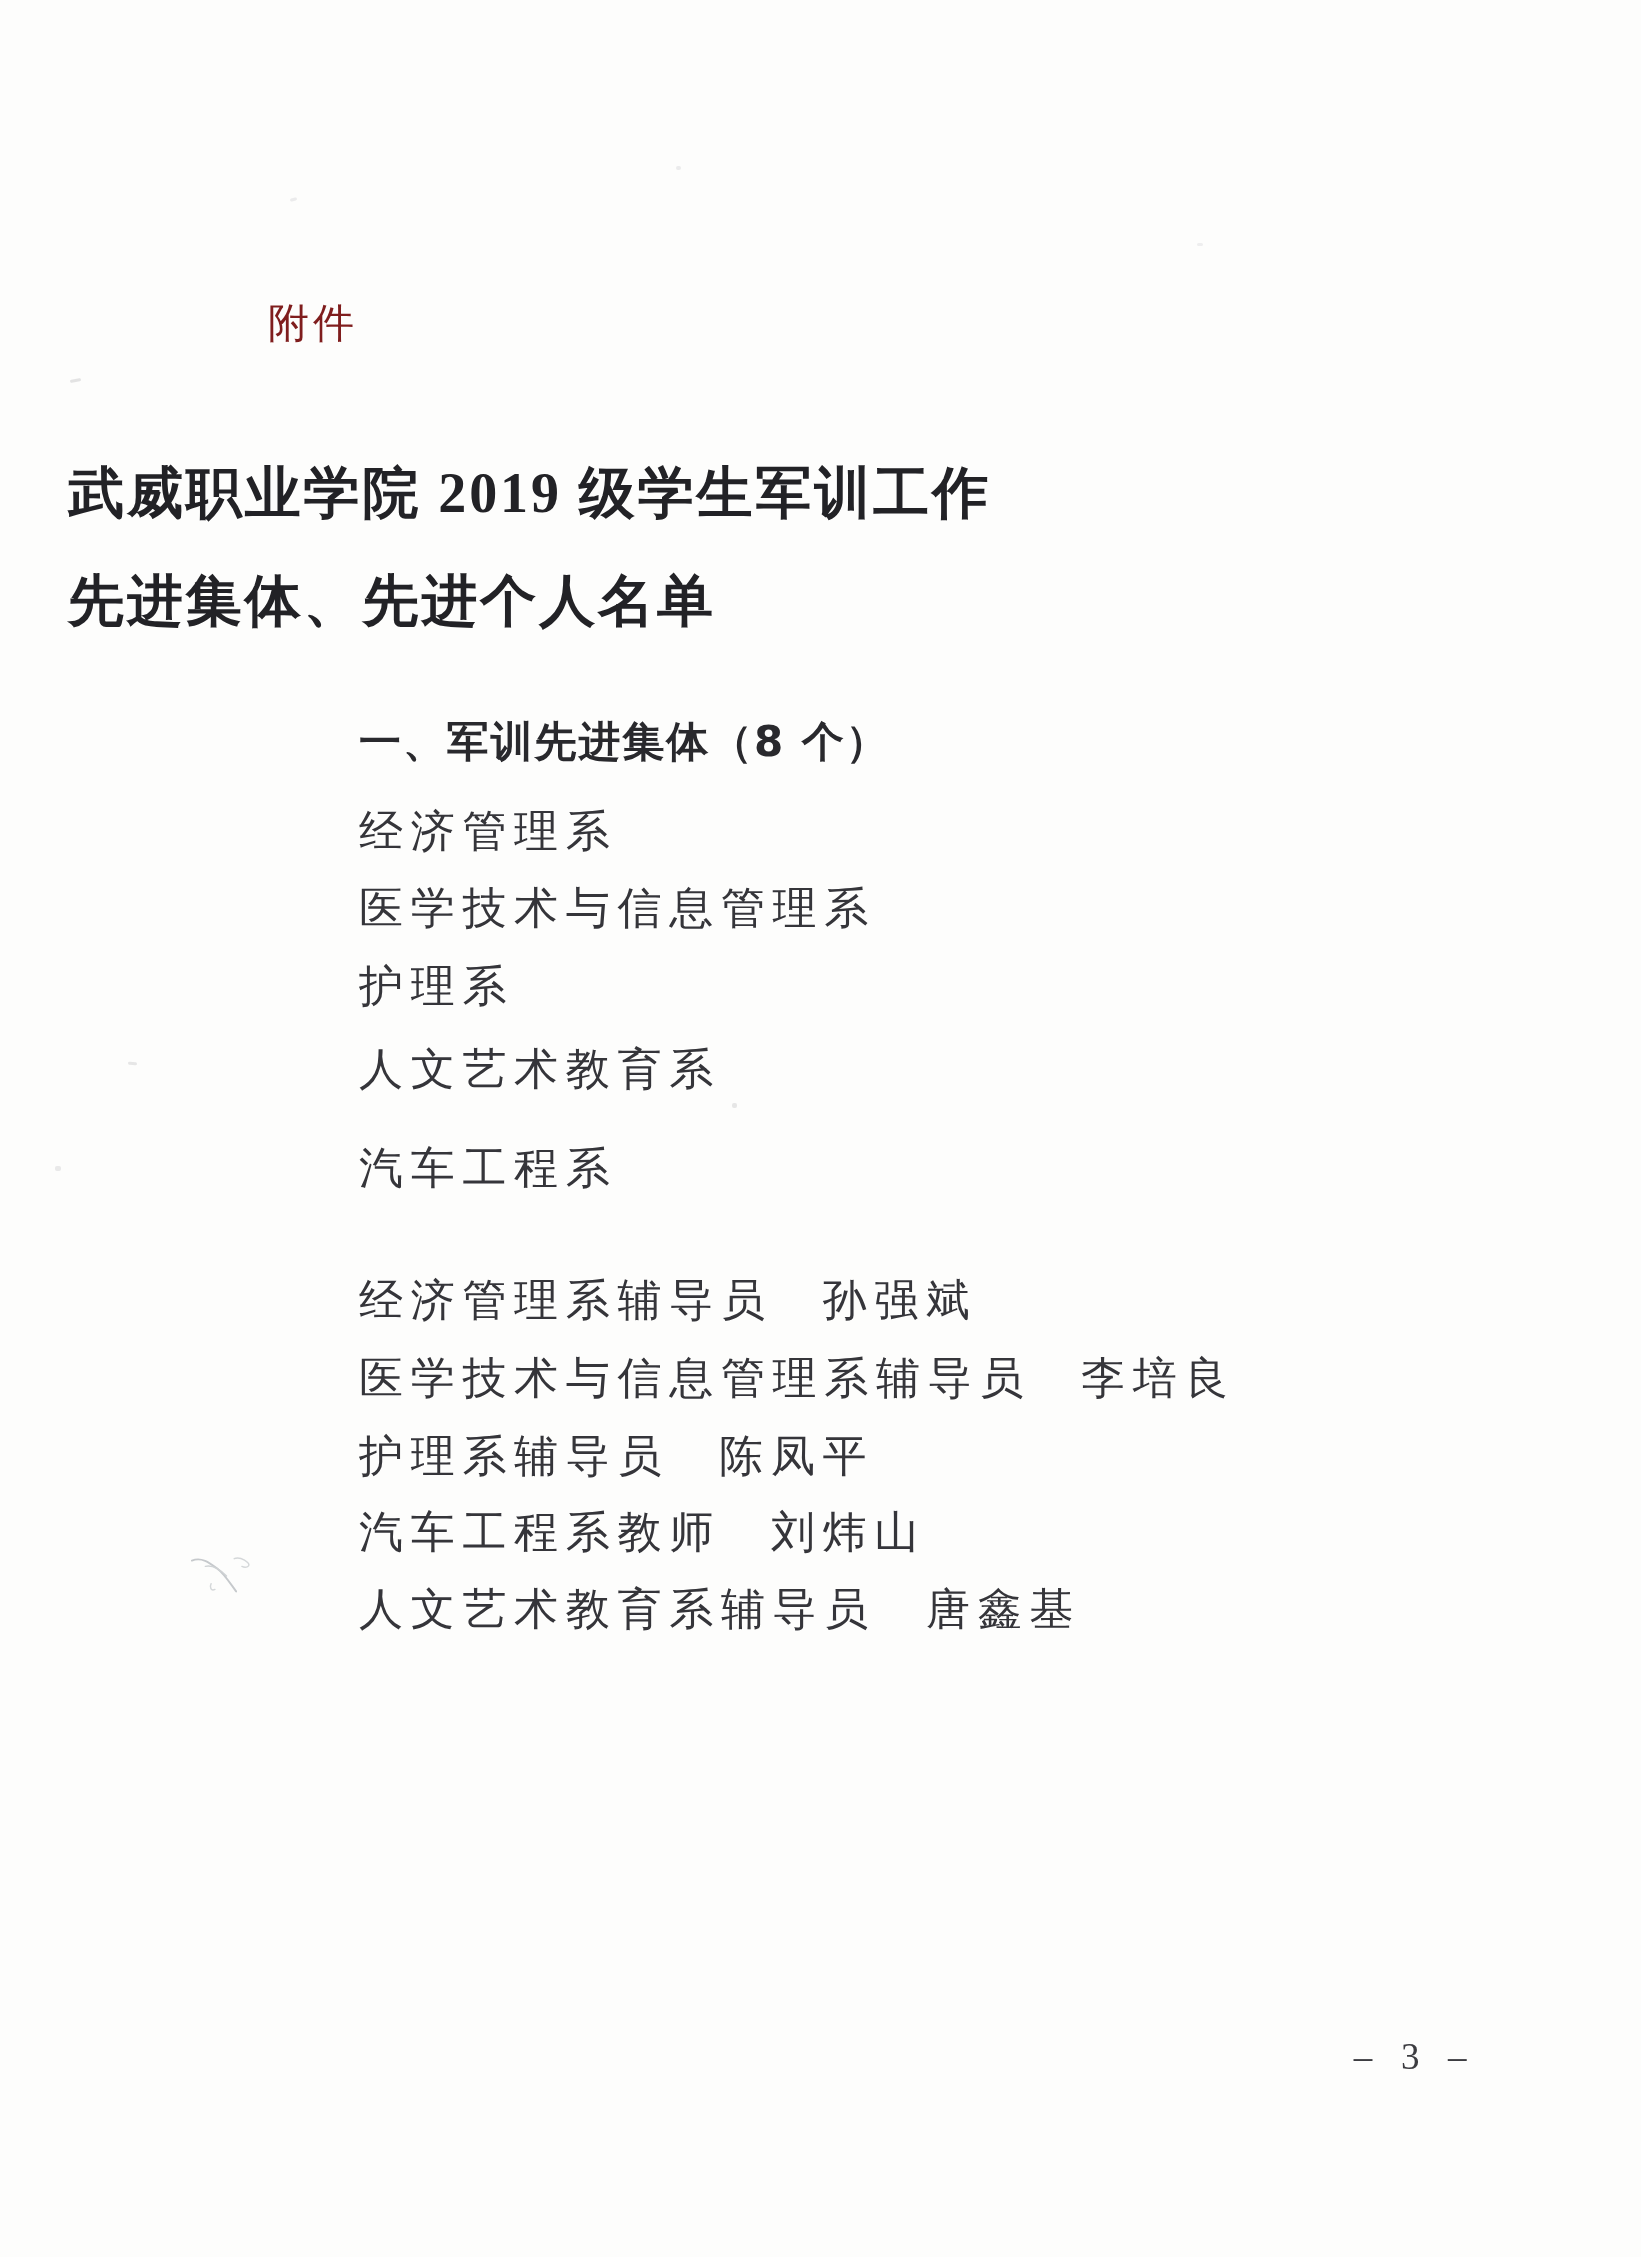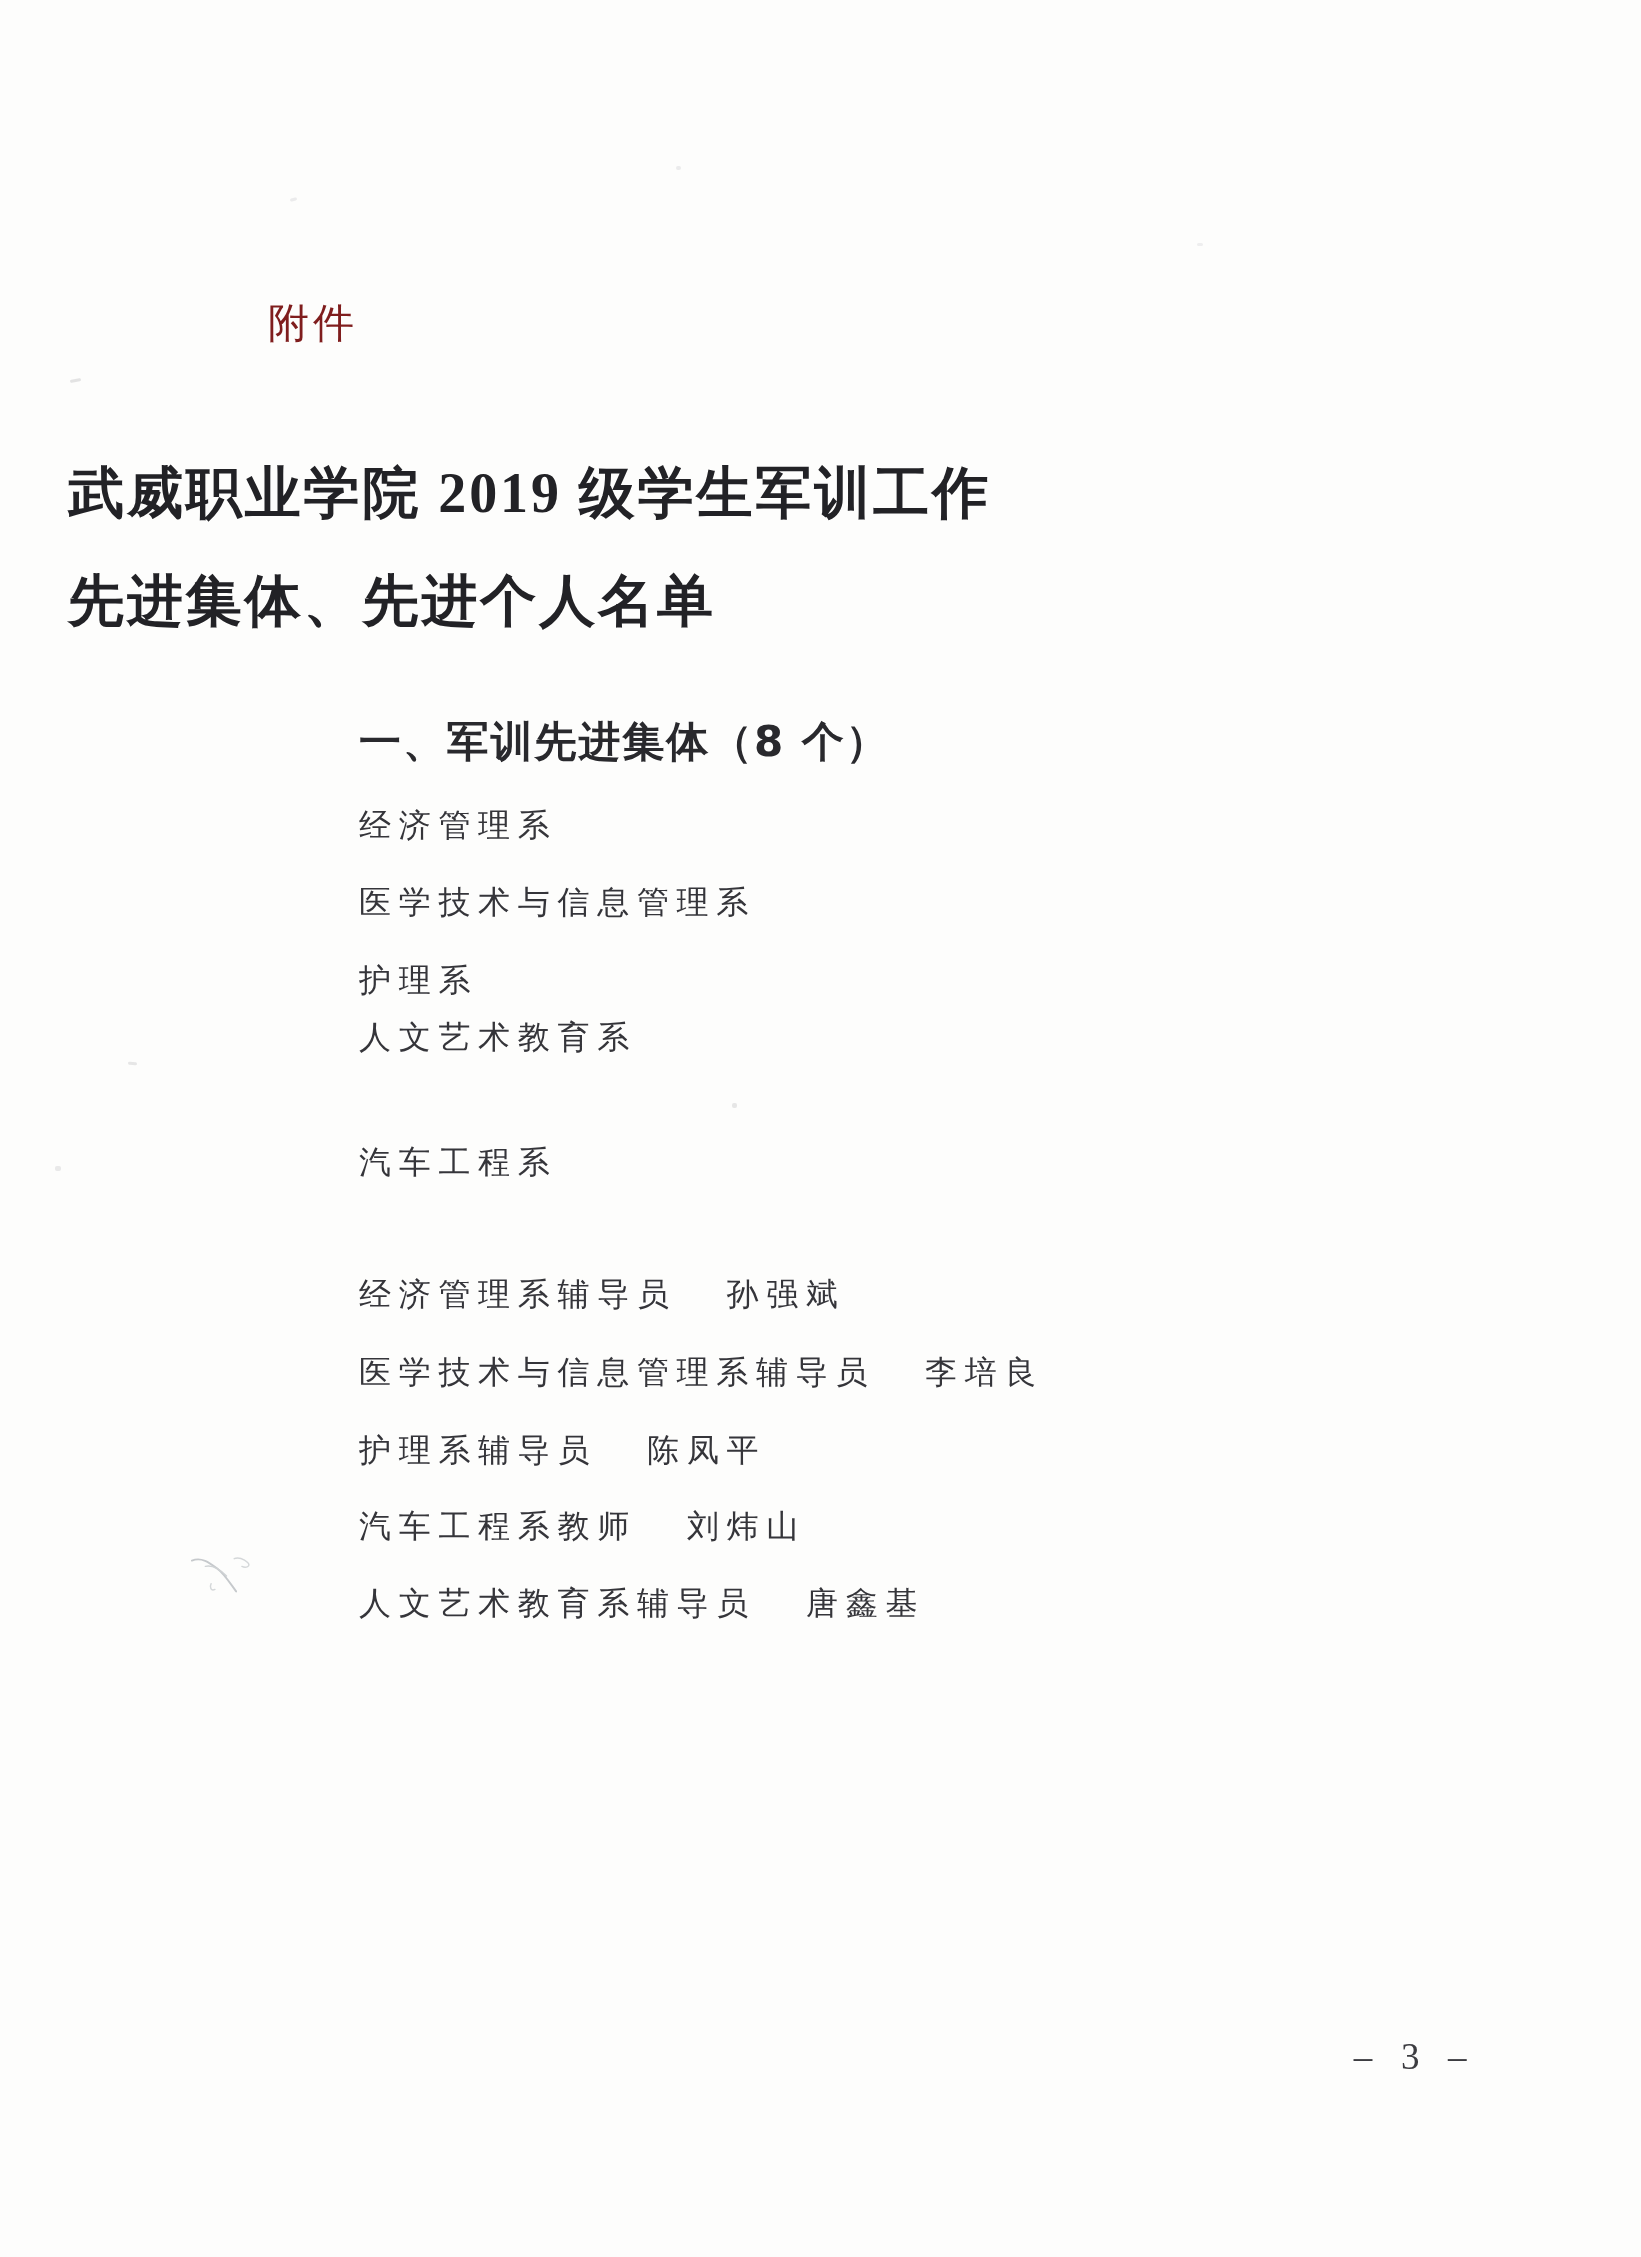--- a/index.html
+++ b/index.html
@@ -56,21 +56,21 @@
   }
   .sec-heading {
     font-family: "DejaVu Sans", "Liberation Sans", sans-serif;
     font-weight: bold;
     font-size: 42px;
     color: #29292d;
     letter-spacing: 1.9px;
   }
   .list-item {
     font-family: "Liberation Serif", "DejaVu Serif", serif;
-    font-size: 32px;
+    font-size: 44px;
     color: #35353a;
     letter-spacing: 7.7px;
   }
   .person-name {
     display: inline-block;
     margin-left: 50px;
   }
   .page-number {
     position: absolute;
     left: 1328px;
@@ -114,21 +114,21 @@
   <div class="doc-title">
     <span class="tline">武威职业学院 2019 级学生军训工作</span>
     <span class="tline">先进集体、先进个人名单</span>
   </div>
 
   <div class="line sec-heading" style="top:718px">一、军训先进集体（8 个）</div>
 
   <div class="line list-item" style="top:807px">经济管理系</div>
   <div class="line list-item" style="top:884px">医学技术与信息管理系</div>
   <div class="line list-item" style="top:962px">护理系</div>
-  <div class="line list-item" style="top:1019px">人文艺术教育系</div>
+  <div class="line list-item" style="top:1045px">人文艺术教育系</div>
   <div class="line list-item" style="top:1144px">汽车工程系</div>
 
 
   <div class="line list-item" style="top:1276px">
     <span>经济管理系辅导员</span><span class="person-name">孙强斌</span>
   </div>
   <div class="line list-item" style="top:1354px">
     <span>医学技术与信息管理系辅导员</span><span class="person-name">李培良</span>
   </div>
   <div class="line list-item" style="top:1508px">

